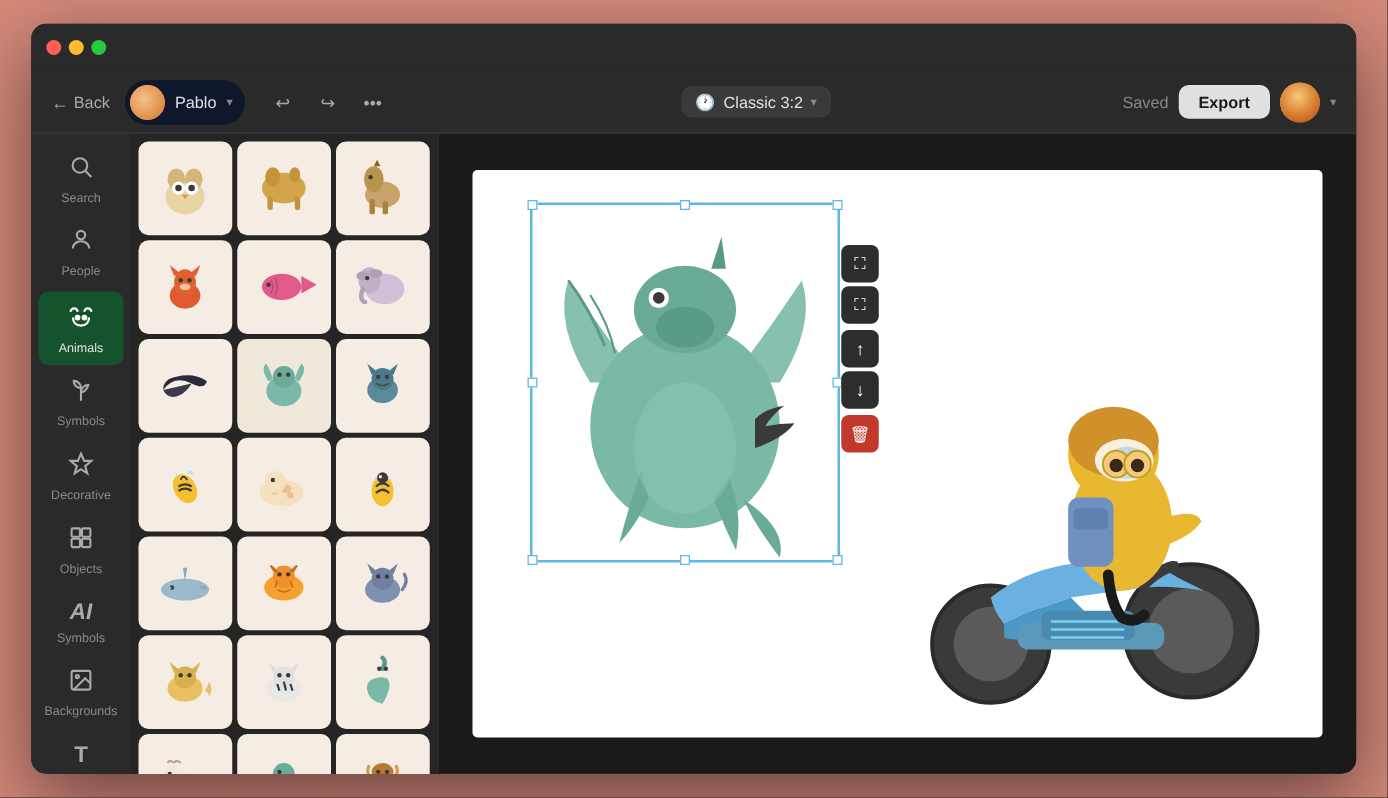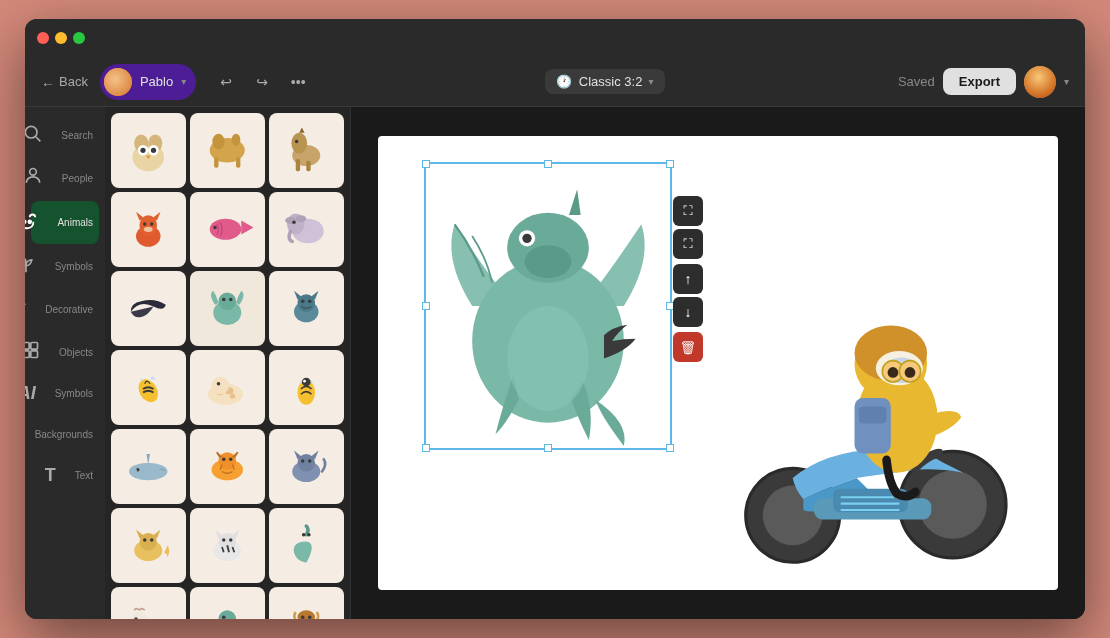--- a/index.html
+++ b/index.html
@@ -69,21 +69,21 @@
       font-size: 13px;
       cursor: pointer;
     }
     .back-arrow {
       font-size: 14px;
     }
     .user-pill {
       display: flex;
       align-items: center;
       gap: 8px;
-      background: #4c1d95;
+      background: #0f172a;
       border-radius: 20px;
       padding: 4px 10px 4px 4px;
       cursor: pointer;
       text-align: center;
     }
     .user-avatar {
       width: 28px;
       height: 28px;
       border-radius: 50%;
       background: linear-gradient(135deg, #f9a84d, #e05c3a);
@@ -209,23 +209,23 @@
       display: flex;
       flex-direction: column;
       align-items: center;
       padding: 8px 0;
       gap: 2px;
       flex-shrink: 0;
       overflow-y: auto;
     }
     .sidebar-item {
       display: flex;
-      flex-direction: row;
-      align-items: center;
-      gap: 19px;
+      flex-direction: column;
+      align-items: center;
+      gap: 5px;
       padding: 8px 6px;
       border-radius: 8px;
       cursor: pointer;
       width: 68px;
       justify-content: flex-end;
     }
     .sidebar-item.active { background: #14532d; }
     .sidebar-item-icon {
       font-size: 18px;
       color: #aaa;

